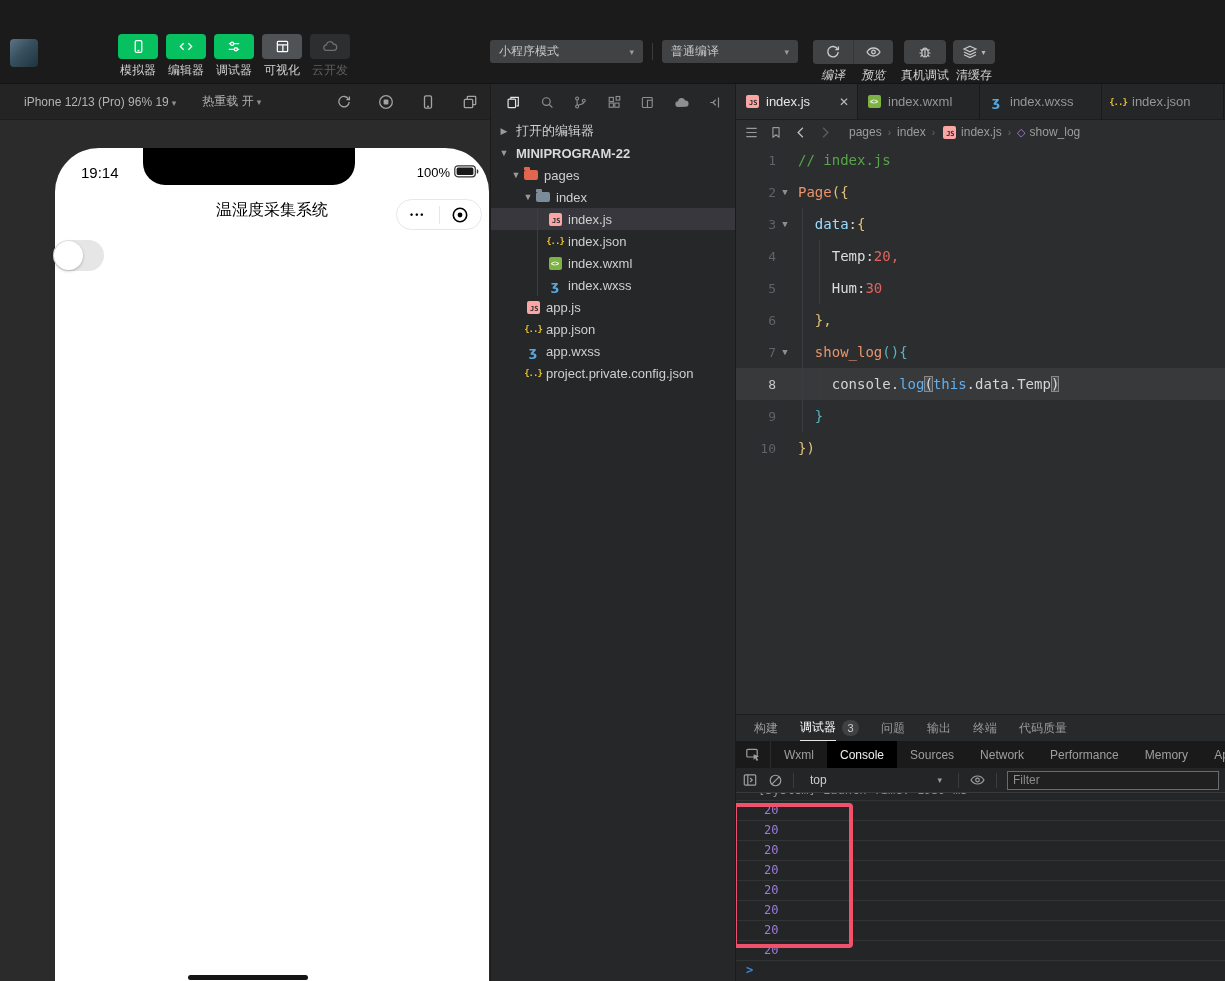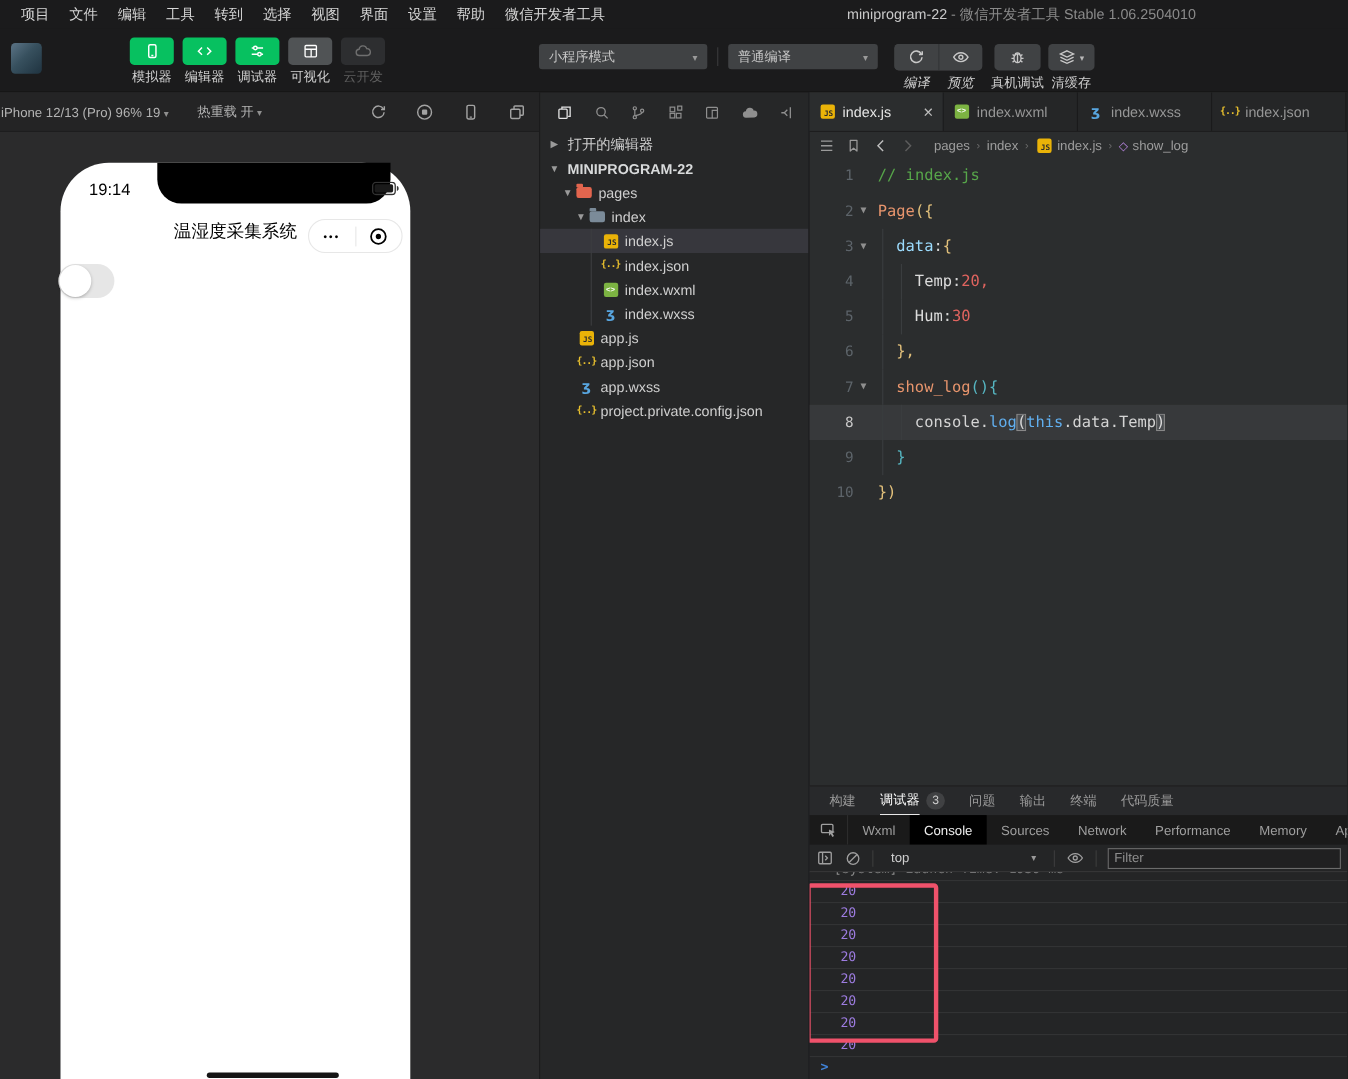--- a/index.html
+++ b/index.html
@@ -45,27 +45,27 @@
   .pair-labels span{flex:1;text-align:center;}
   .tool-compile{left:813px;}
   .tool-debugreal{left:901px;}
   .tool-cache{left:953px;}
   .btn-caret{color:#b8b8b8;font-size:8px;margin-left:3px;}
 
   
   .simulator{position:absolute;left:0;top:84px;width:490px;height:897px;background:#2b2b2c;}
   .sim-toolbar{position:absolute;left:0;top:0;width:100%;height:36px;background:#242425;border-bottom:1px solid #1d1d1e;
                display:flex;align-items:center;box-sizing:border-box;font-size:12px;color:#b3b3b3;}
-  .sim-device{margin-left:1px;cursor:pointer;white-space:nowrap;}
+  .sim-device{margin-left:24px;cursor:pointer;white-space:nowrap;}
   .sim-hot{margin-left:26px;cursor:pointer;white-space:nowrap;}
   .ddcaret{font-size:9px;color:#8f8f8f;margin-left:3px;}
   .sim-icons{margin-left:auto;margin-right:12px;display:flex;gap:26px;}
   .sim-icons .ic{cursor:pointer;}
 
-  .phone{position:absolute;left:55px;top:64px;width:318px;height:833px;background:#ffffff;border-radius:44px 44px 0 0;}
+  .phone{position:absolute;left:55px;top:64px;width:434px;height:833px;background:#ffffff;border-radius:44px 44px 0 0;}
   .phone-time{position:absolute;left:26px;top:16px;font-size:15px;color:#000;font-weight:500;}
   .notch{position:absolute;left:88px;top:0;width:212px;height:37px;background:#000;border-radius:0 0 22px 22px;}
   .battery-group{position:absolute;right:10px;top:17px;display:flex;align-items:flex-start;gap:4px;}
   .battery-pct{font-size:13px;color:#000;}
   .nav-title{position:absolute;left:0;top:52px;width:100%;text-align:center;font-size:16px;color:#000;font-weight:500;}
   .capsule{position:absolute;right:7px;top:51px;width:86px;height:31px;border:1px solid #e7e7e7;border-radius:16px;
            display:flex;align-items:center;background:#fff;box-sizing:border-box;}
   .capsule .dots{flex:1;text-align:center;color:#000;font-size:9px;letter-spacing:2px;font-weight:bold;cursor:pointer;}
   .capsule .cap-sep{width:1px;height:18px;background:#e7e7e7;}
   .capsule .cap-target{flex:1;display:flex;justify-content:center;cursor:pointer;}
@@ -84,21 +84,21 @@
   .tree{position:relative;font-size:13px;color:#cfcfcf;}
   .tree-row{height:22px;display:flex;align-items:center;cursor:pointer;box-sizing:border-box;white-space:nowrap;}
   .tree-row.selected{background:#37373d;}
   .tree-row .tw{width:14px;text-align:center;color:#9a9a9a;font-size:9px;flex:none;}
   .tree-row .fname{margin-left:5px;overflow:hidden;text-overflow:ellipsis;}
   .tree-row.bold .fname{font-weight:bold;color:#d8dadb;}
   .guide{position:absolute;width:1px;background:#3c3e40;}
   .ficon{width:16px;height:16px;flex:none;display:flex;align-items:center;justify-content:center;}
   .folder{width:14px;height:10px;border-radius:2px;position:relative;}
   .folder:before{content:"";position:absolute;left:0;top:-3px;width:6px;height:3px;border-radius:1px 1px 0 0;background:inherit;}
-  .js-badge{width:13px;height:13px;border-radius:2px;background:#eab308;color:#2b2b2b;font-size:7px;font-weight:bold;
+  .js-badge{width:13px;height:13px;border-radius:2px;background:#fca5a5;color:#2b2b2b;font-size:7px;font-weight:bold;
             display:flex;align-items:flex-end;justify-content:flex-end;padding:0 1px 1px 0;box-sizing:border-box;font-family:"DejaVu Sans Mono",monospace;}
   .json-badge{color:#e7bf2e;font-size:9px;font-weight:bold;font-family:"DejaVu Sans Mono",monospace;letter-spacing:-1px;}
   .wxml-badge{width:13px;height:13px;border-radius:2px;background:#7cb342;color:#fff;font-size:7px;font-weight:bold;
             display:flex;align-items:center;justify-content:center;}
   .wxss-badge{color:#58a6e0;font-size:13px;font-weight:bold;font-family:"DejaVu Sans",sans-serif;}
 
   
   .editor{position:absolute;left:735px;top:84px;width:490px;height:897px;background:#2b2d2e;border-left:1px solid #1b1b1c;box-sizing:border-box;}
   .tabbar{height:36px;display:flex;background:#222324;border-bottom:1px solid #1d1d1e;box-sizing:border-box;}
   .tab{width:122px;flex:none;display:flex;align-items:center;padding:0 8px;box-sizing:border-box;gap:6px;
@@ -158,36 +158,20 @@
   .crow.prompt{color:#4083d8;padding-left:10px;border-bottom:none;font-weight:bold;}
   .annotation-box{position:absolute;left:-3px;top:10px;width:112px;height:137px;border:4px solid #f0526b;
                   border-radius:4px;pointer-events:none;}
 </style>
 </head>
 <body>
 
 <div id="app">
 
   <div class="menubar">
-    <div id="menus" style="display:flex;">
-        <div class="menu-item">项目</div>
-        <div class="menu-item">文件</div>
-        <div class="menu-item">编辑</div>
-        <div class="menu-item">工具</div>
-        <div class="menu-item">转到</div>
-        <div class="menu-item">选择</div>
-        <div class="menu-item">视图</div>
-        <div class="menu-item">界面</div>
-        <div class="menu-item">设置</div>
-        <div class="menu-item">帮助</div>
-        <div class="menu-item">微信开发者工具</div>
-      </div>
-    <div class="window-title">
-      <span>miniprogram-22</span><span class="dim"> - </span><span class="dim">微信开发者工具 Stable 1.06.2504010</span>
-    </div>
   </div>
 
   <div class="toolbar">
     <div class="avatar"></div>
     <div class="mode-group" id="modeButtons">
         <div class="mode-btn green">
           <button class="chip">
             <svg width="15" height="15" viewBox="0 0 16 16" fill="none" stroke="#fff" stroke-width="1.4">
               <rect x="4.5" y="1.8" width="7" height="12.4" rx="1.5"></rect>
               <path d="M7 12.3h2"></path>

